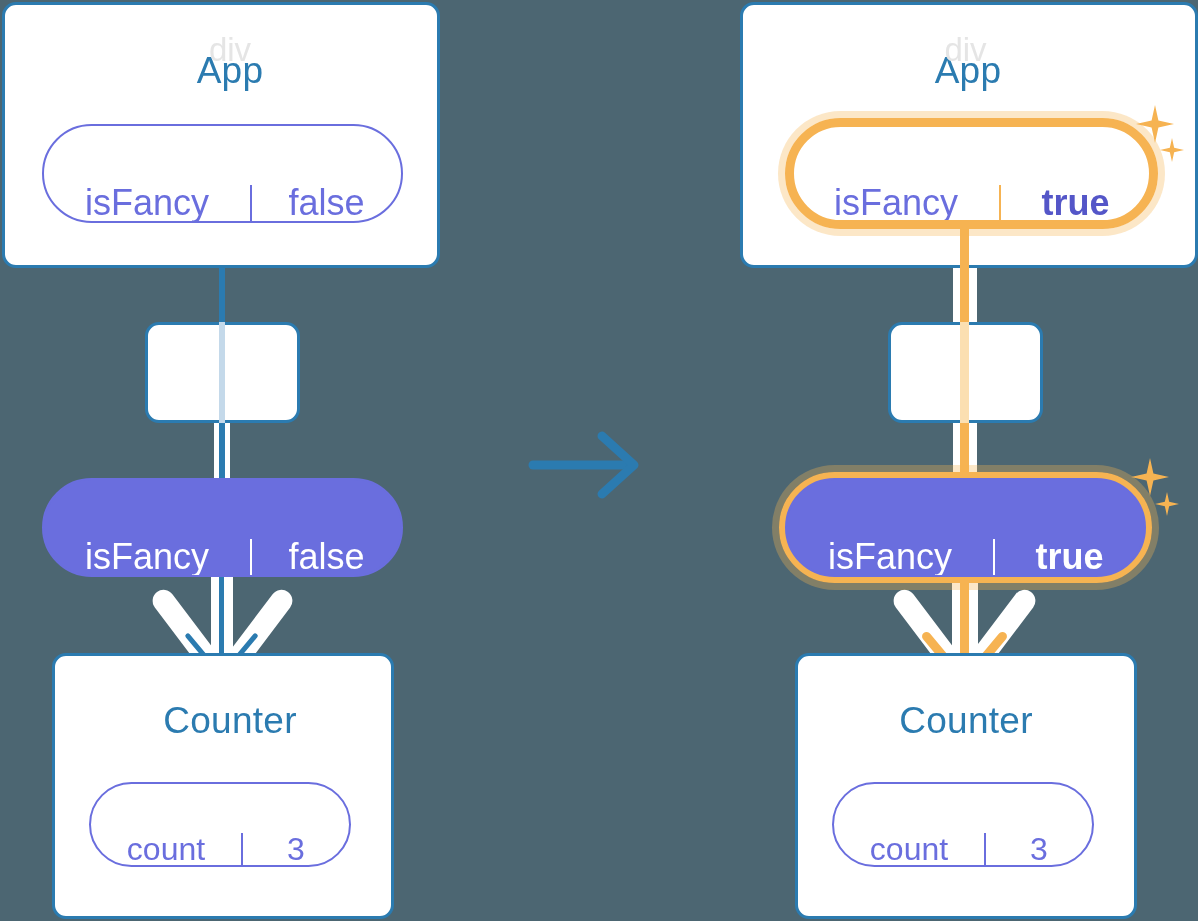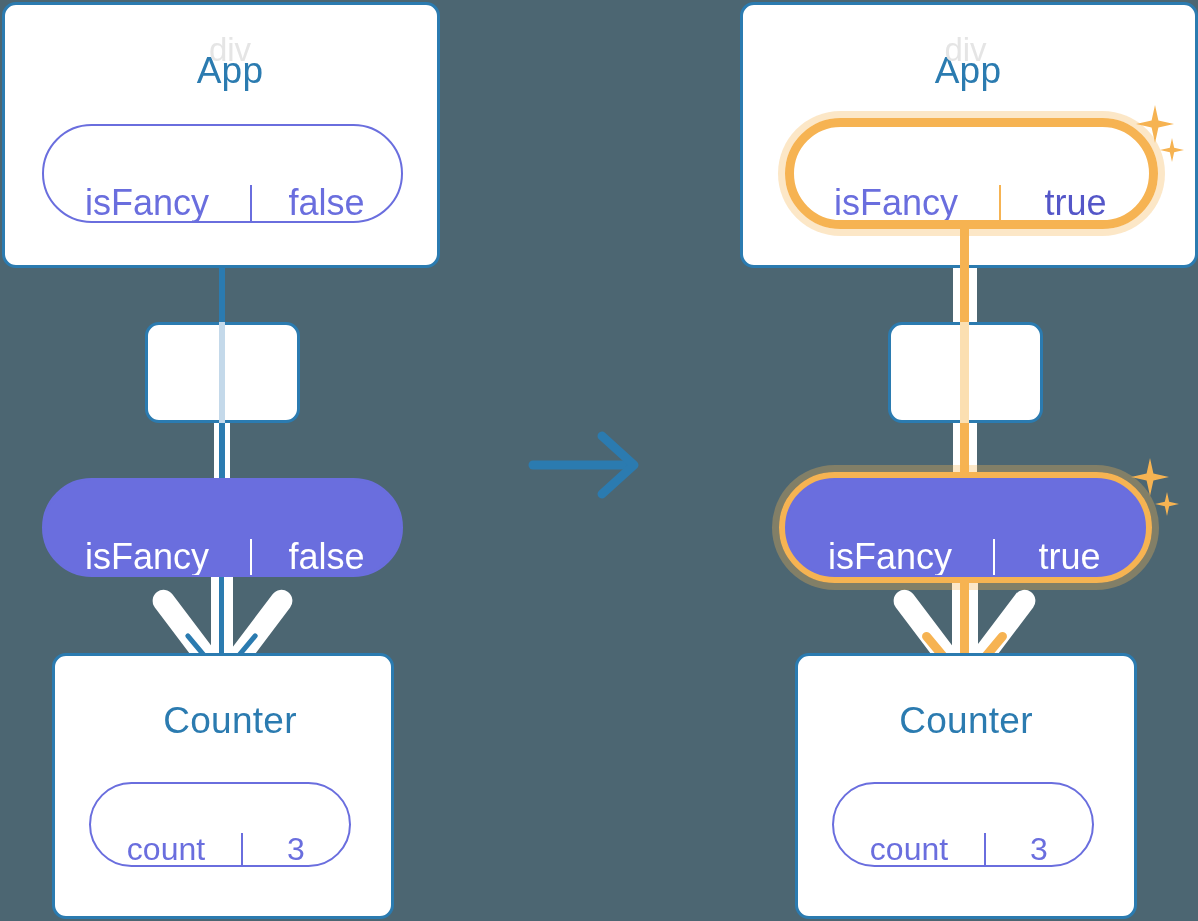--- a/index.html
+++ b/index.html
@@ -141,21 +141,21 @@
   
   .counter-pill {
     left: 89px;
     top: 782px;
     width: 262px;
     height: 85px;
     font-size: 32px;
   }
   .counter-pill .cell.key { width: 150px; }
 
-  .bold-val { font-weight: normal; }
+  .bold-val { font-weight: bold; }
 
   
   .hl-ring {
     position: absolute;
     border-radius: 999px;
     box-sizing: border-box;
     border: 9px solid #f6b352;
     box-shadow: 0 0 0 7px rgba(246,179,82,0.32);
     pointer-events: none;
   }

